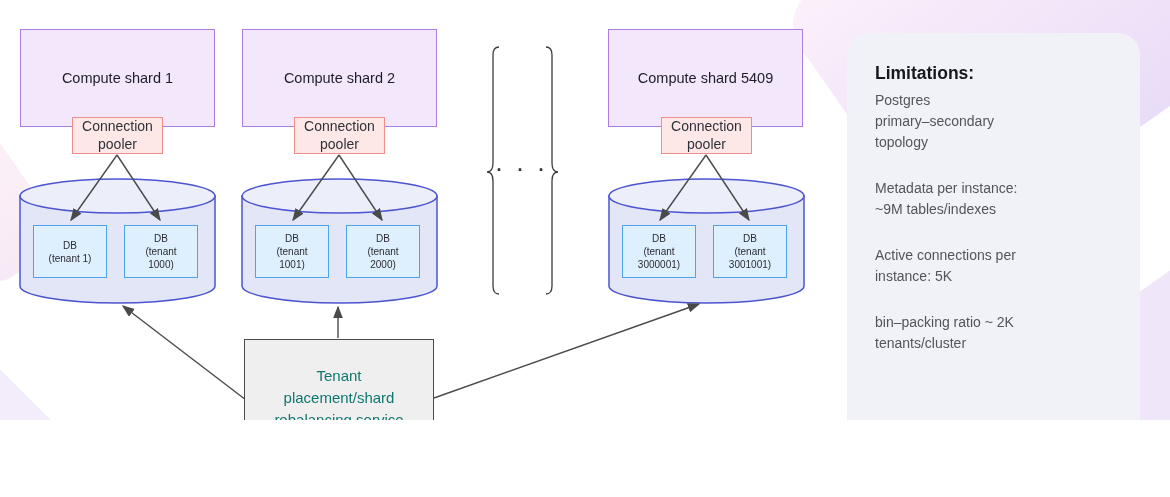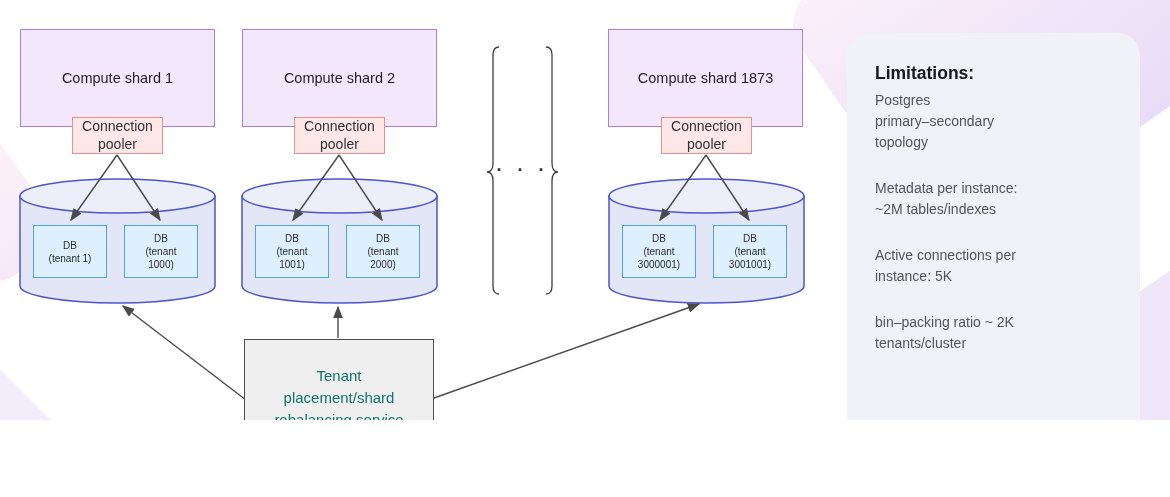--- a/index.html
+++ b/index.html
@@ -115,21 +115,21 @@
   <div class="box db-box" style="left:255px">DB
 (tenant
 1001)</div>
   <div class="box db-box" style="left:346px">DB
 (tenant
 2000)</div>
 
   <div class="ellipsis">· · ·</div>
 
   <div class="box shard-box" style="left:608px">
-    <span>Compute shard 1873</span>
+    <span>Compute shard 5409</span>
   </div>
   <div class="box pooler-box" style="left:661px">
     <span style="white-space:pre-line">Connection
 pooler</span>
   </div>
   <div class="box db-box" style="left:622px">DB
 (tenant
 3000001)</div>
   <div class="box db-box" style="left:713px">DB
 (tenant
@@ -138,20 +138,20 @@
   <div class="box service-box">Tenant
 placement/shard
 rebalancing service</div>
 
   <div class="panel">
     <p class="panel-heading">Limitations:</p>
     <p class="panel-item">Postgres
 primary–secondary
 topology</p>
     <p class="panel-item">Metadata per instance:
-~2M tables/indexes</p>
+~9M tables/indexes</p>
     <p class="panel-item">Active connections per
 instance: 5K</p>
     <p class="panel-item">bin–packing ratio ~ 2K
 tenants/cluster</p>
   </div>
 
 </div>
 
 </body></html>

